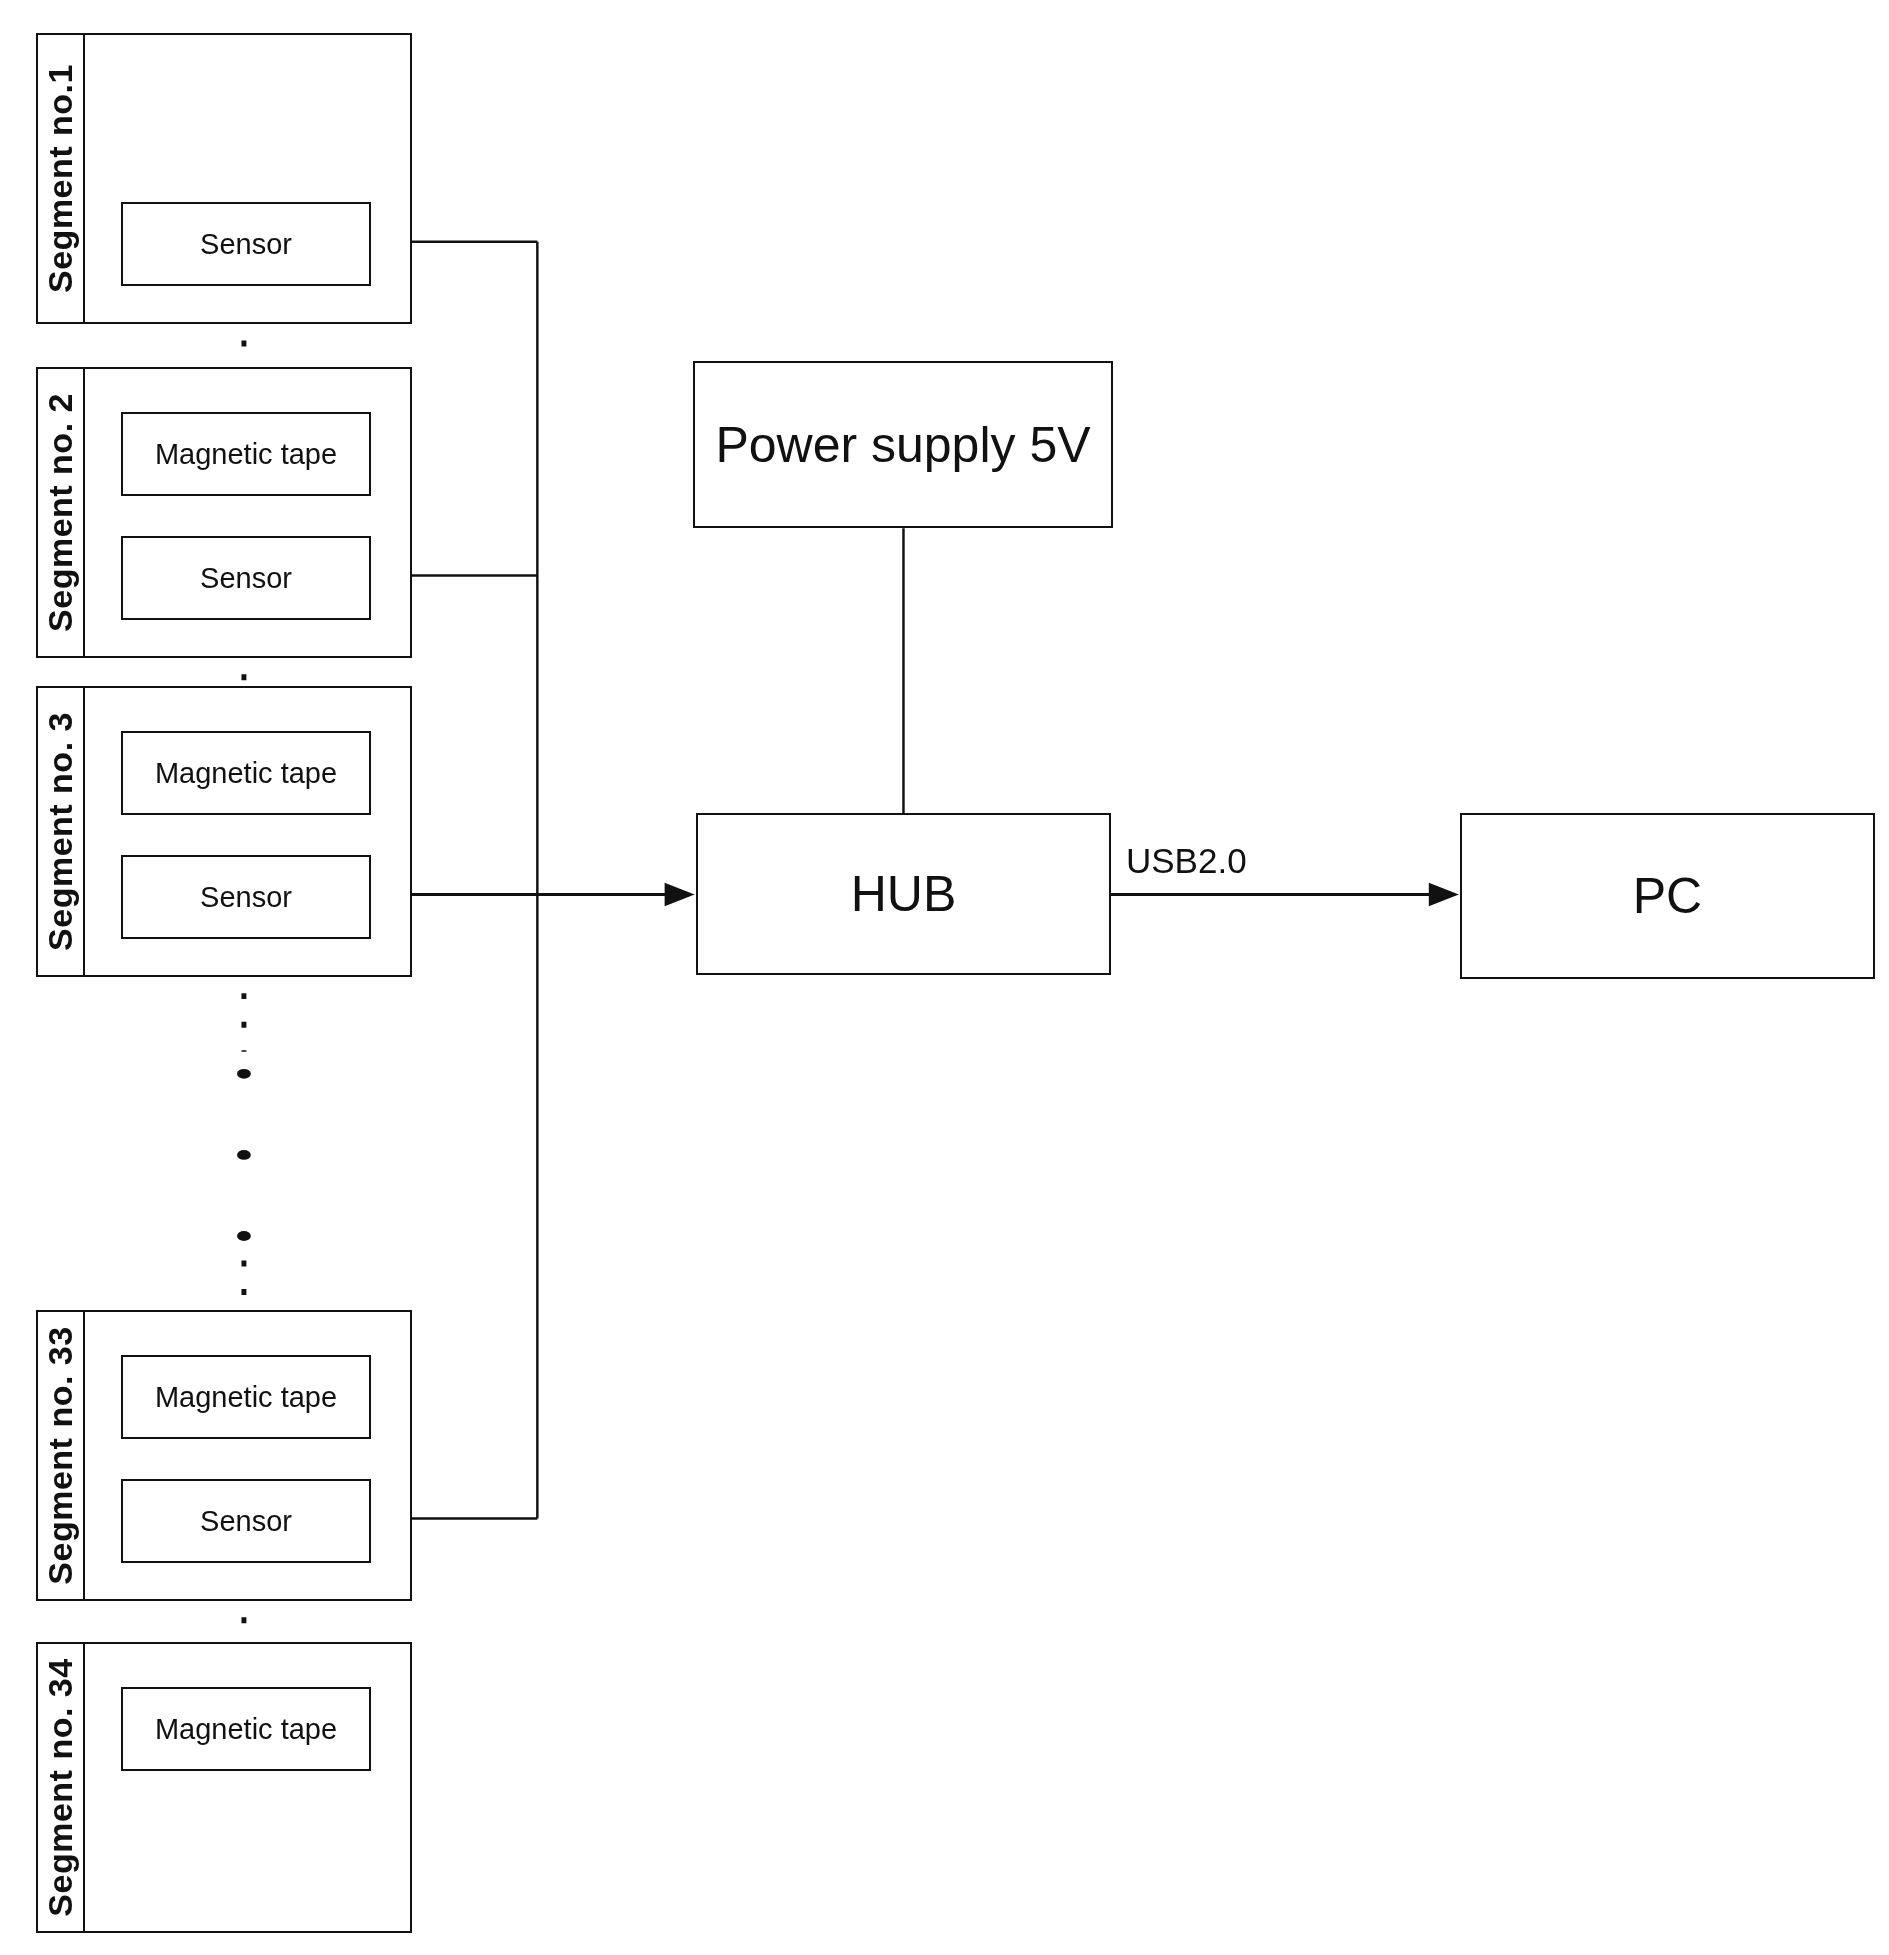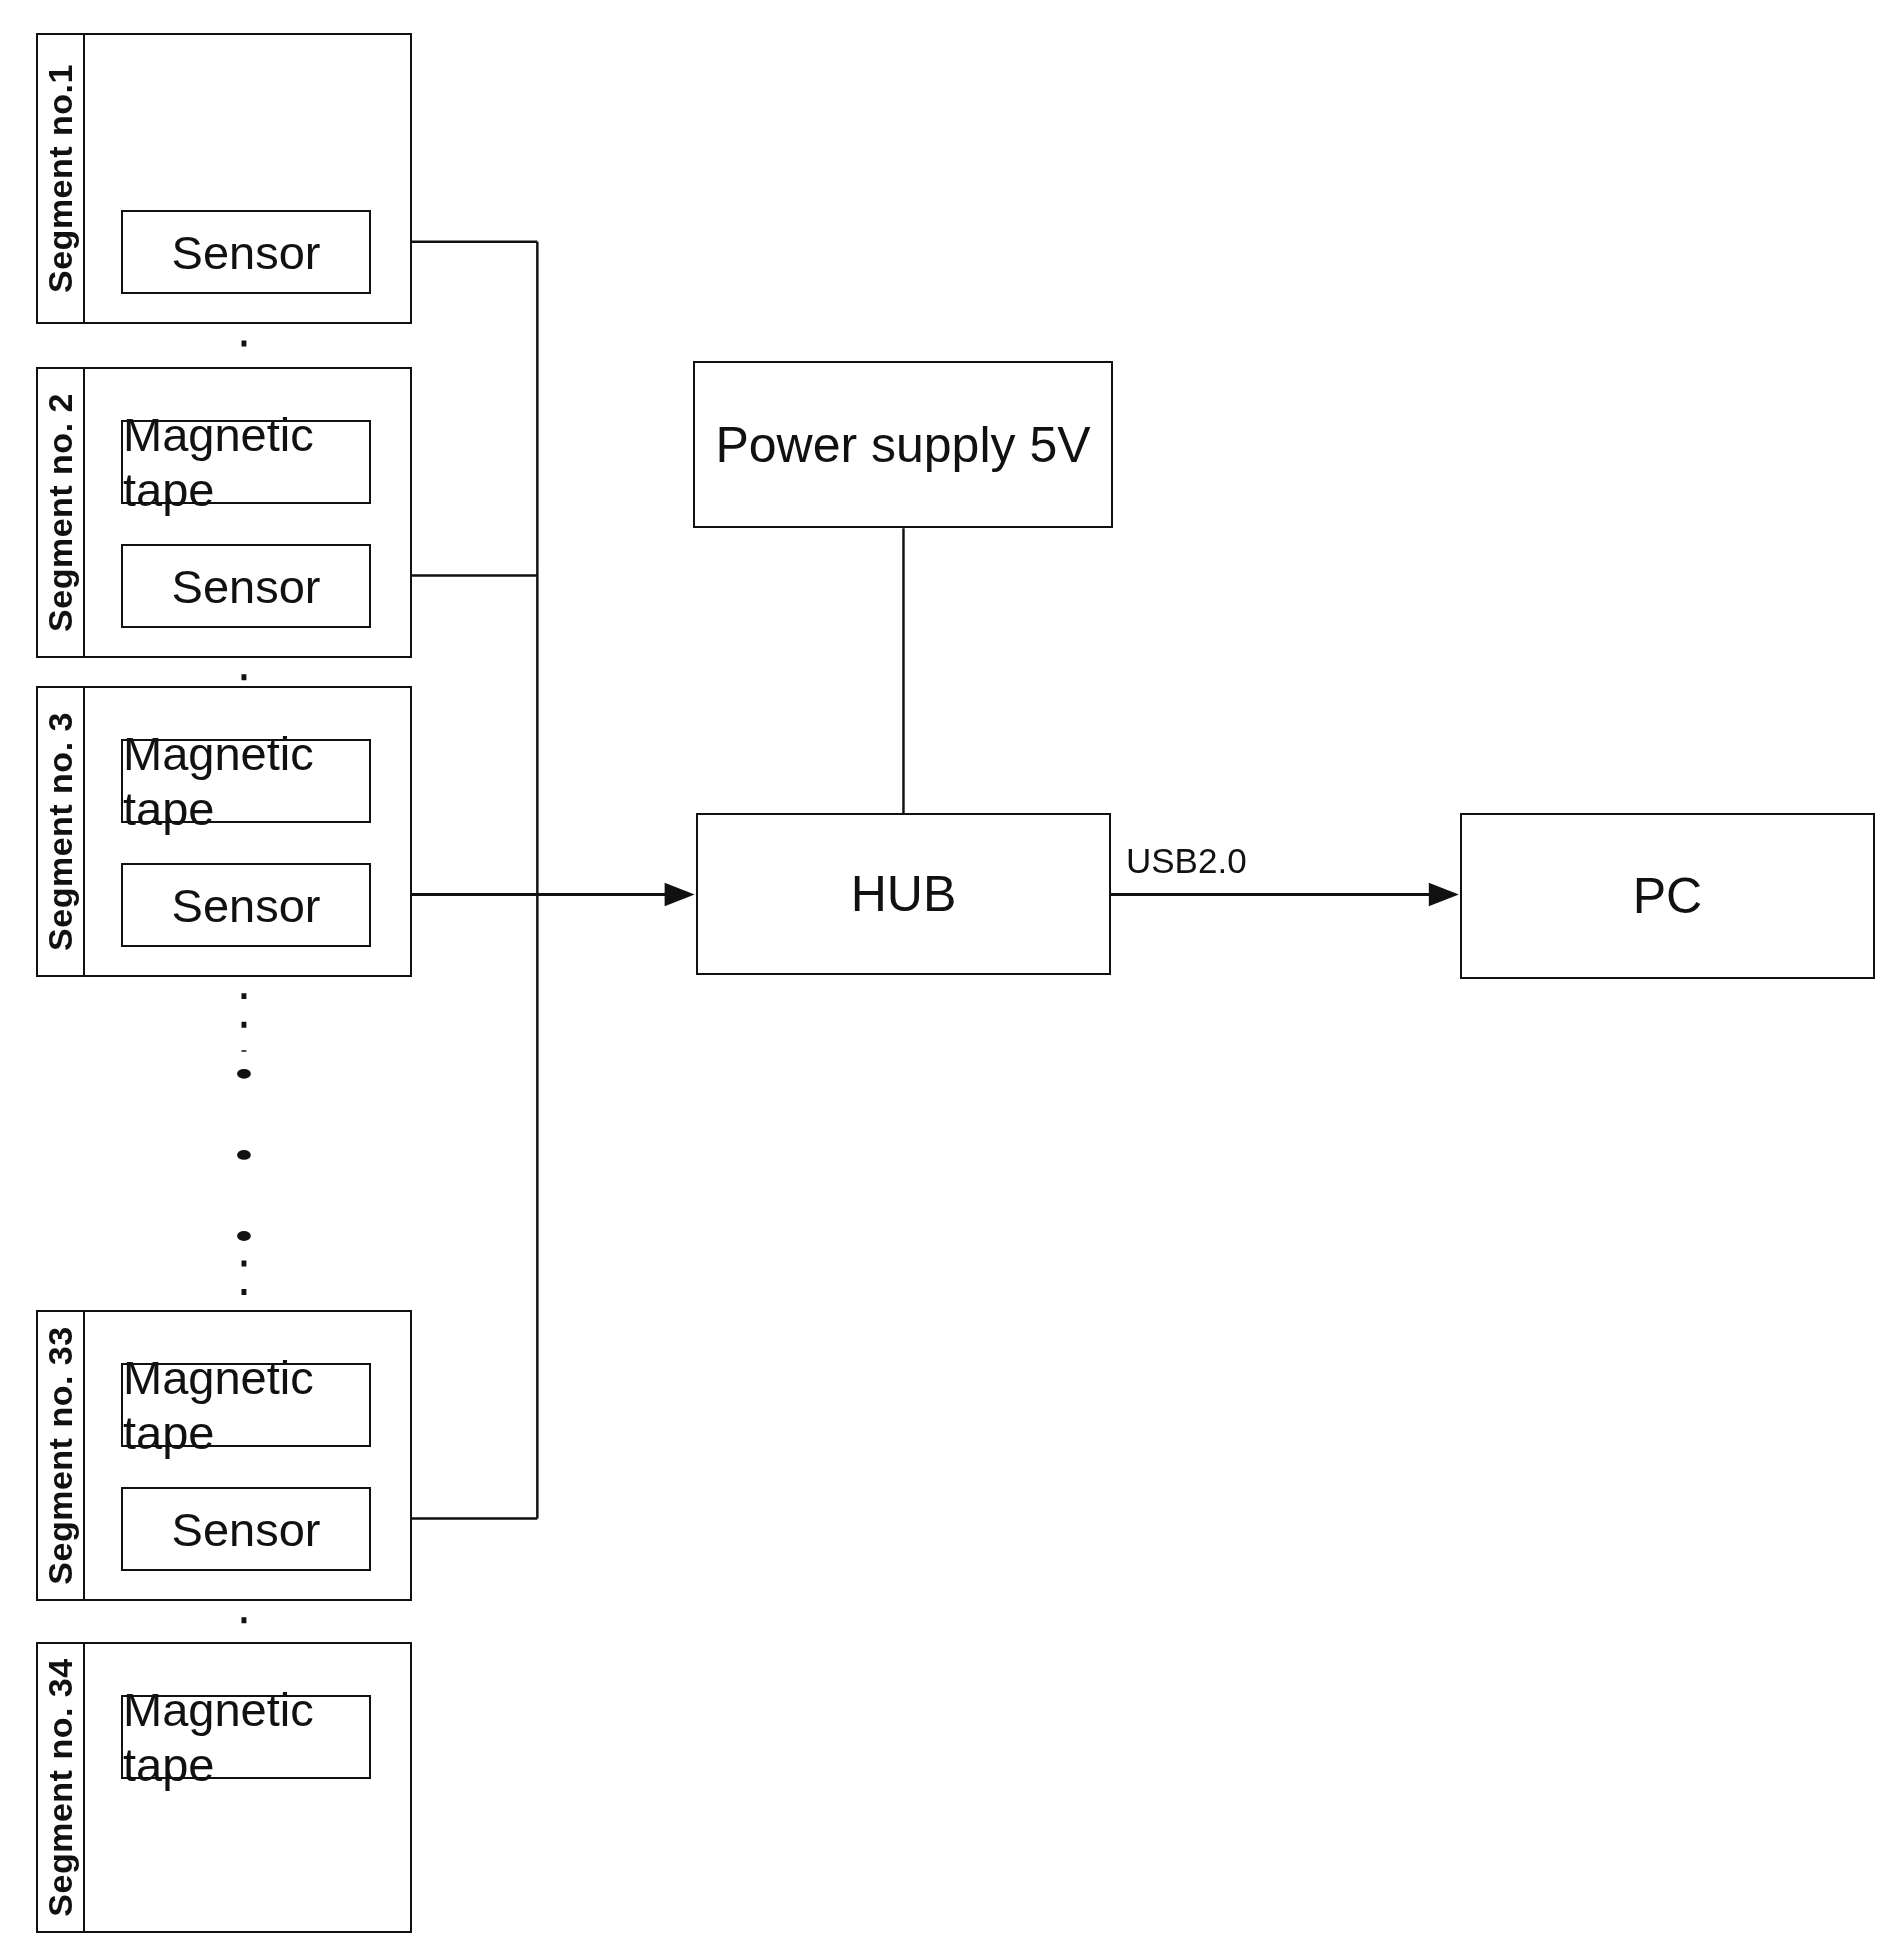--- a/index.html
+++ b/index.html
@@ -5,21 +5,21 @@
   html,body{margin:0;padding:0;background:#ffffff;}
   #canvas{position:relative;width:1890px;height:1955px;background:#ffffff;
           font-family:"Liberation Sans",sans-serif;color:#111;overflow:hidden;}
   .box{position:absolute;box-sizing:border-box;background:#ffffff;
        display:flex;align-items:center;justify-content:center;}
   .segment{border:2px solid #111;}
   .strip{position:absolute;left:0;top:0;bottom:0;width:47px;border-right:2px solid #111;
          box-sizing:border-box;display:flex;align-items:center;justify-content:center;}
   .vlabel{transform:rotate(-90deg);white-space:nowrap;font-weight:bold;font-size:34px;
           letter-spacing:0.5px;}
-  .inner{border:2.5px solid #111;font-size:47px;margin-top:8px;}
+  .inner{border:2.5px solid #111;font-size:29px;}
   .bigbox{border:2.9px solid #111;font-size:50px;}
   .usb-label{position:absolute;font-size:35px;}
   svg{position:absolute;left:0;top:0;pointer-events:none;}
 </style>
 </head>
 <body>
 
 <div id="canvas">
 
   <svg width="1890" height="1955" viewBox="0 0 3845 3978">

